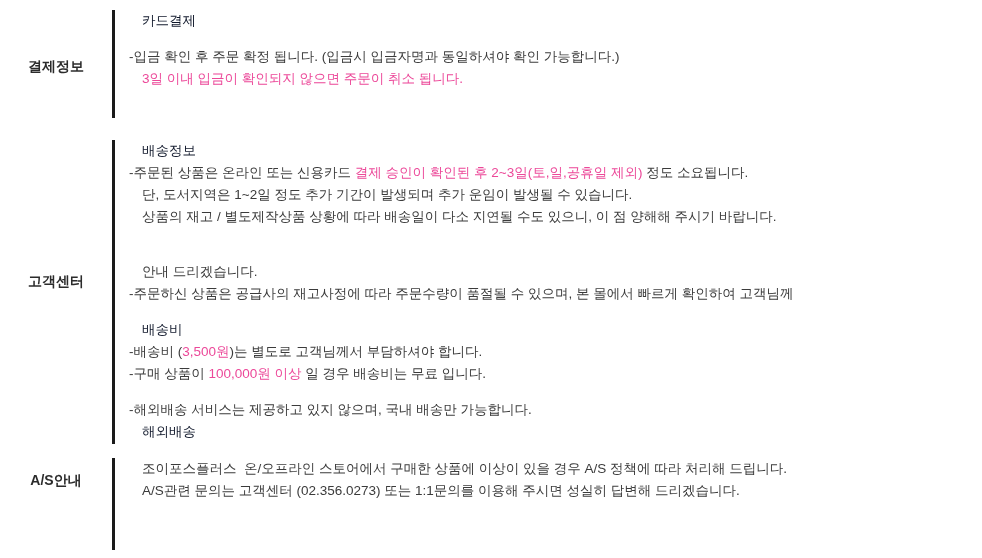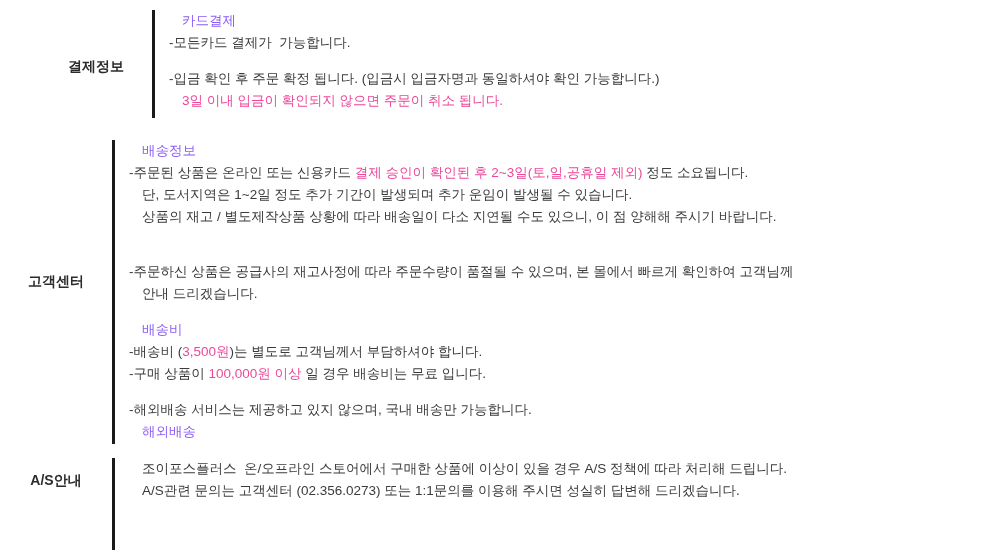--- a/index.html
+++ b/index.html
@@ -37,71 +37,70 @@
     flex: 1 1 auto;
     border-left: 3px solid #1a1a1a;
     padding-left: 14px;
     box-sizing: border-box;
   }
   .line {
     line-height: 1.62;
     white-space: pre-wrap;
   }
   .heading {
-    color: #8b5cf6;
+    color: #0f172a;
   }
   .indent {
     padding-left: 13px;
   }
   .red {
     color: #ec4899;
   }
   .gap-md { height: 14px; }
   .gap-lg { height: 20px; }
 
   
   #sec-payment { position: absolute; top: 10px; left: 0; width: 982px; }
-  #sec-payment .label-col { margin-top: 48px; padding-left: 40px; }
+  #sec-payment .label-col { margin-top: 48px; }
   #sec-payment .body-col { min-height: 108px; padding-bottom: 2px; }
 
   #sec-shipping { position: absolute; top: 140px; left: 0; width: 982px; }
   #sec-shipping .label-col { margin-top: 133px; }
   #sec-shipping .body-col { min-height: 300px; padding-bottom: 2px; }
 
   #sec-as { position: absolute; top: 458px; left: 0; width: 982px; }
   #sec-as .label-col { margin-top: 14px; }
   #sec-as .body-col { min-height: 92px; padding-bottom: 2px; }
 </style>
 </head>
 <body>
 
 <div class="page">
 
   <div class="section" id="sec-payment">
     <div class="label-col">결제정보</div>
     <div class="body-col">
       <div class="line heading indent">카드결제</div>
-      <div class="line">-모든카드 결제가  가능합니다.</div>
       <div class="gap-md"></div>
       <div class="line">-입금 확인 후 주문 확정 됩니다. (입금시 입금자명과 동일하셔야 확인 가능합니다.)</div>
       <div class="line indent red">3일 이내 입금이 확인되지 않으면 주문이 취소 됩니다.</div>
     </div>
   </div>
 
   <div class="section" id="sec-shipping">
     <div class="label-col">고객센터</div>
     <div class="body-col">
       <div class="line heading indent">배송정보</div>
       <div class="line"><span>-주문된 상품은 온라인 또는 신용카드 </span><span class="red">결제 승인이 확인된 후 2~3일(토,일,공휴일 제외)</span><span> 정도 소요됩니다.</span></div>
       <div class="line indent">단, 도서지역은 1~2일 정도 추가 기간이 발생되며 추가 운임이 발생될 수 있습니다.</div>
       <div class="line indent">상품의 재고 / 별도제작상품 상황에 따라 배송일이 다소 지연될 수도 있으니, 이 점 양해해 주시기 바랍니다.</div>
       <div class="gap-lg"></div>
       <div class="gap-md"></div>
+      <div class="line indent">안내 드리겠습니다.</div>
       <div class="line">-주문하신 상품은 공급사의 재고사정에 따라 주문수량이 품절될 수 있으며, 본 몰에서 빠르게 확인하여 고객님께</div>
-      <div class="line indent">안내 드리겠습니다.</div>
       <div class="gap-md"></div>
       <div class="line heading indent">배송비</div>
       <div class="line"><span>-배송비 (</span><span class="red">3,500원</span><span>)는 별도로 고객님께서 부담하셔야 합니다.</span></div>
       <div class="line"><span>-구매 상품이 </span><span class="red">100,000원 이상</span><span> 일 경우 배송비는 무료 입니다.</span></div>
       <div class="gap-md"></div>
       <div class="line">-해외배송 서비스는 제공하고 있지 않으며, 국내 배송만 가능합니다.</div>
       <div class="line heading indent">해외배송</div>
     </div>
   </div>
 

